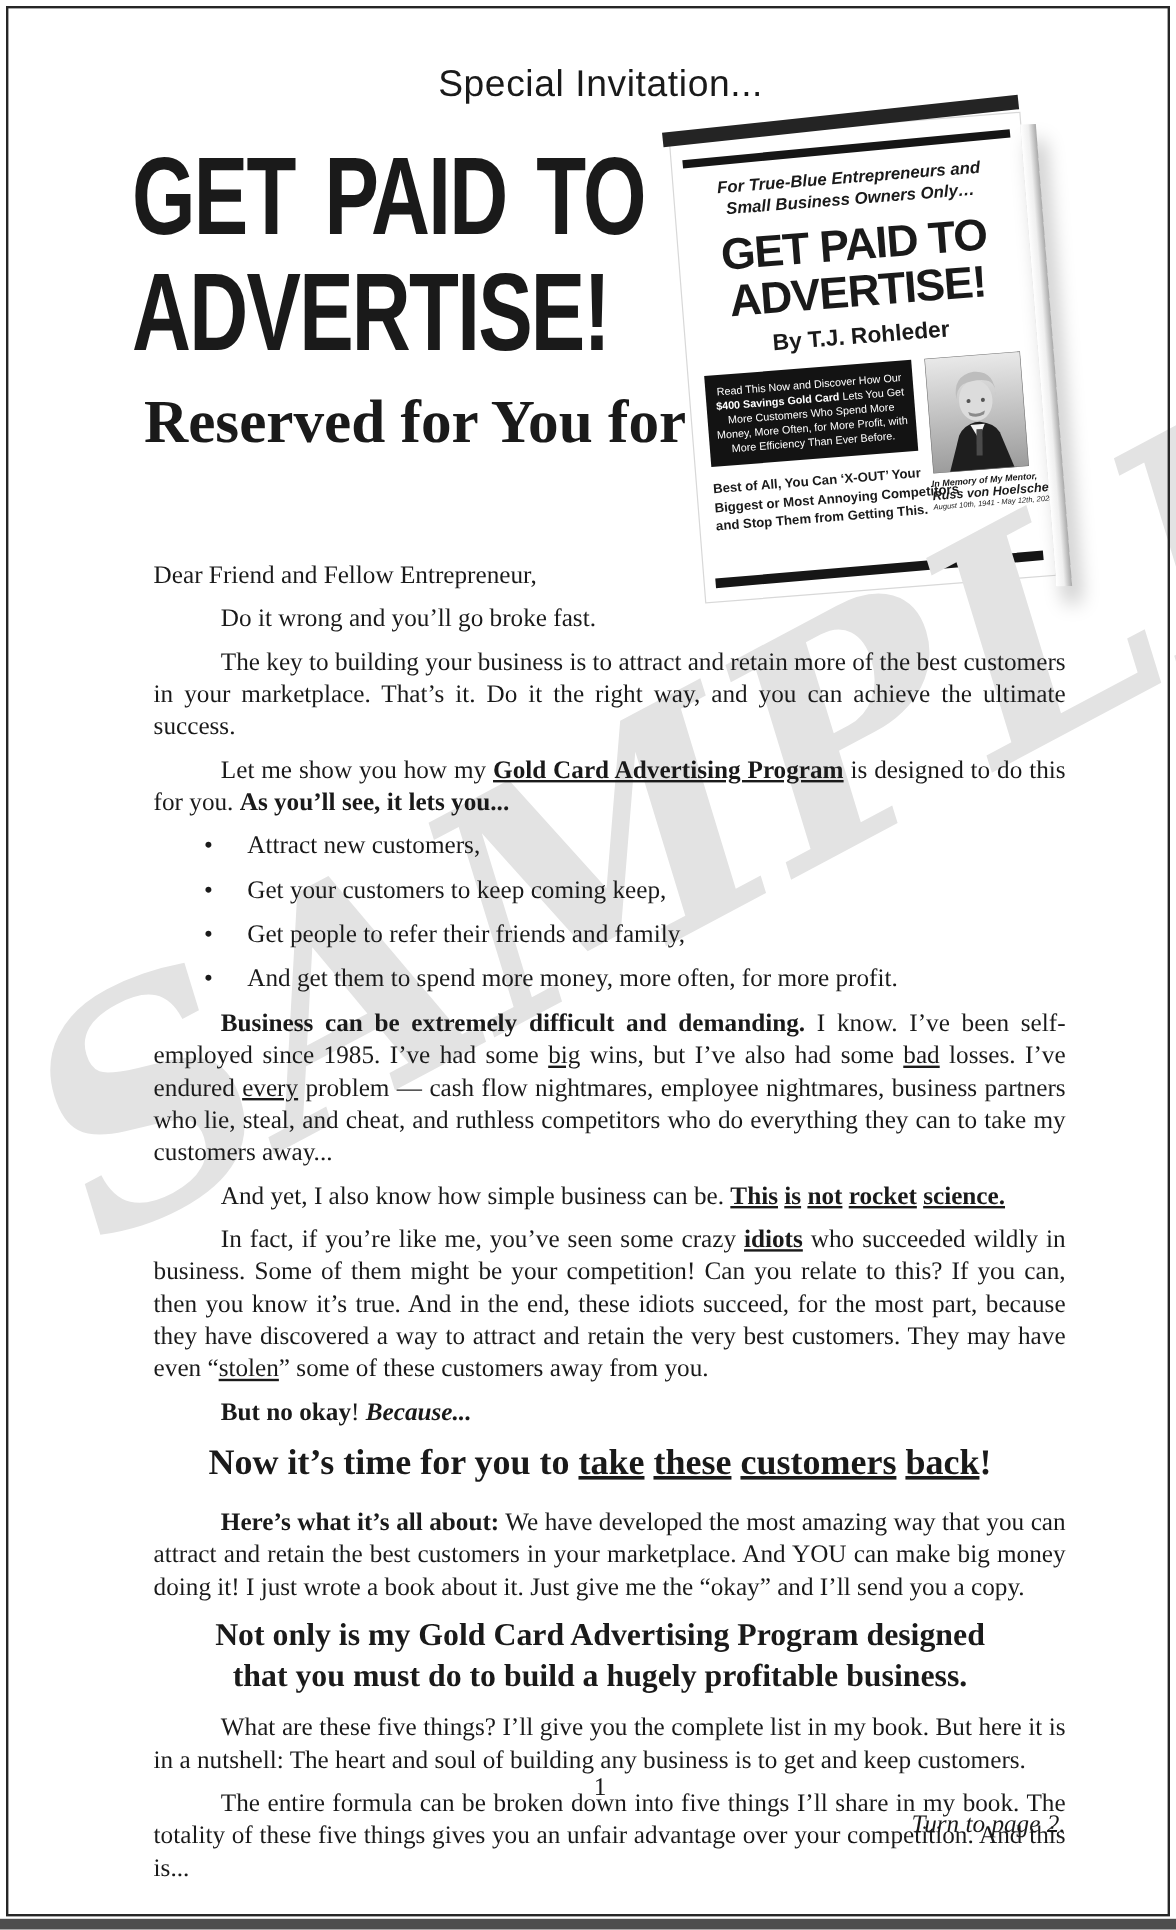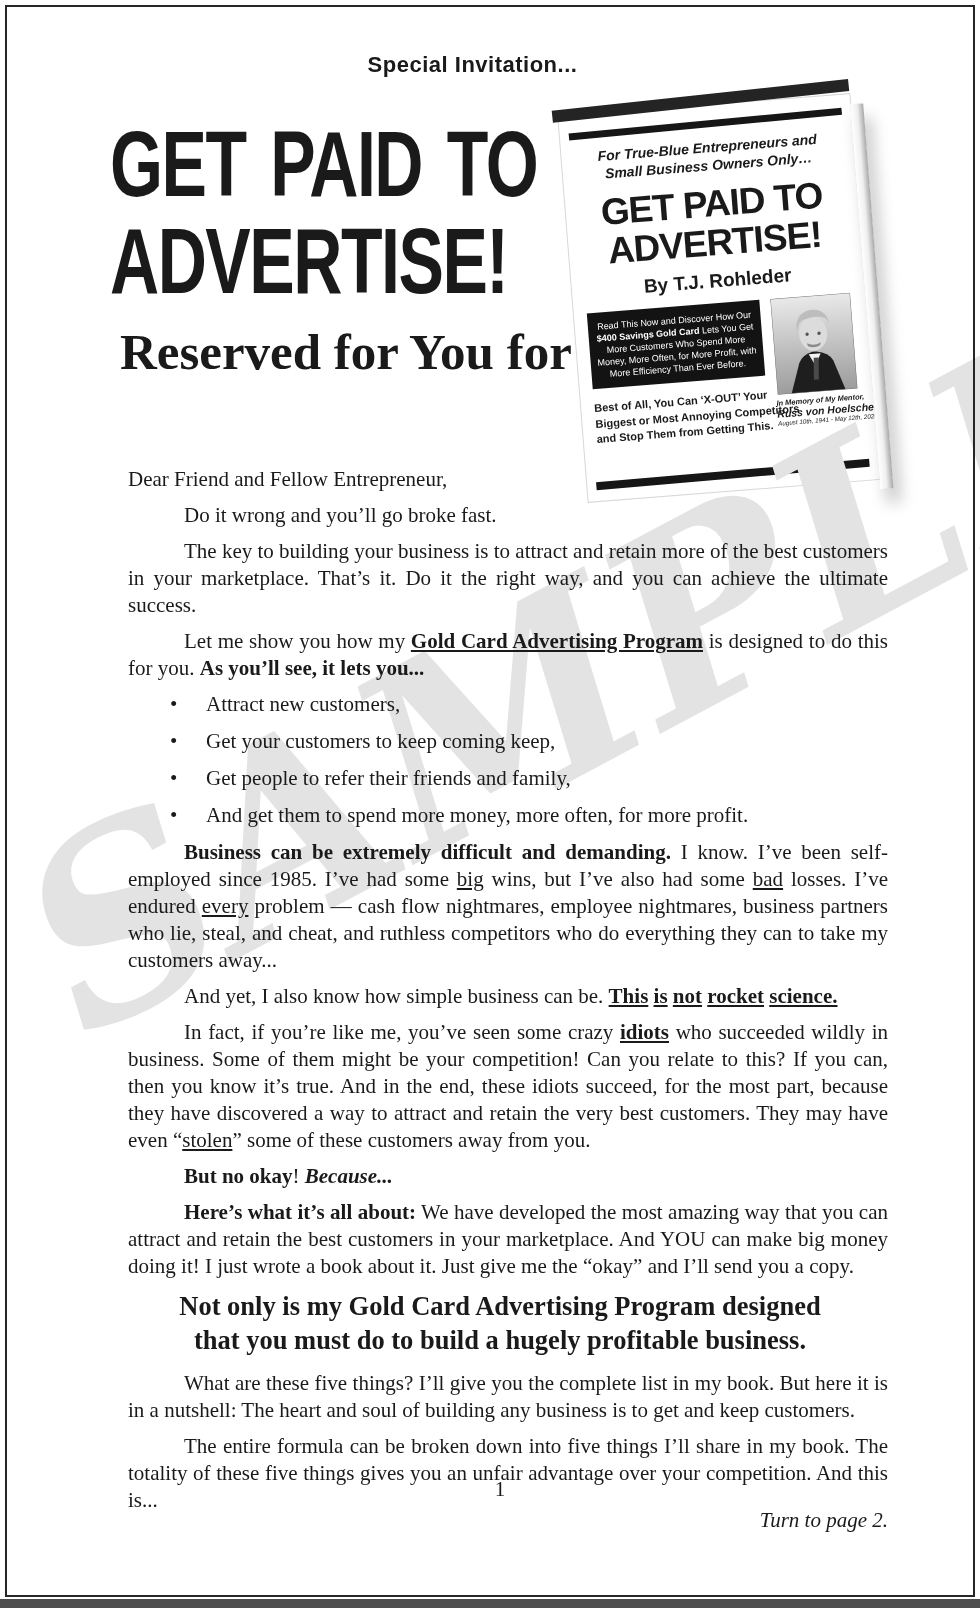--- a/index.html
+++ b/index.html
@@ -17,22 +17,22 @@
   .watermark{
     position:absolute; left:-15px; top:600px; width:1000px;
     text-align:center; white-space:nowrap;
     font-family:"DejaVu Serif", serif; font-weight:bold; font-style:italic;
     font-size:252px; line-height:252px; letter-spacing:0px;
     color:#e3e3e3; transform:rotate(-28deg); z-index:1;
   }
 
   
   .kicker{position:absolute; top:52px; left:0; width:945px; text-align:center;
-    font-family:"Liberation Sans", sans-serif; font-weight:bold; font-size:22px;
-    letter-spacing:0.5px; z-index:2;}
+    font-family:"Liberation Sans", sans-serif; font-weight:normal; font-size:31px;
+    letter-spacing:0.5px; z-index:2;padding-left:28px;}
   .headline{position:absolute; left:110px; top:116px; z-index:2;
     font-family:"Liberation Sans", sans-serif; font-weight:bold;
     font-size:92px; line-height:97px; letter-spacing:-2px; white-space:nowrap;
     transform:scaleX(0.74); transform-origin:left top;}
   .headline .hl1{word-spacing:10px;}
   .subhead{position:absolute; left:120px; top:326px; z-index:2;
     font-weight:bold; font-size:51px; line-height:52px;}
 
   
   .book{position:absolute; left:572px; top:104px; width:292px; height:386px;
@@ -185,20 +185,25 @@
       <span class="bu">This</span>
       <span class="bu">is</span>
       <span class="bu">not</span>
       <span class="bu">rocket</span>
       <span class="bu">science.</span></p>
 
     <p><span>In fact, if you’re like me, you’ve seen some crazy </span><span class="bu">idiots</span><span> who succeeded wildly in business.  Some of them might be your competition!  Can you relate to this?  If you can, then you know it’s true.  And in the end, these idiots succeed, for the most part, because they have discovered a way to attract and retain the very best customers.  They may have even “</span><span class="u">stolen</span><span>” some of these customers away from you.</span></p>
 
     <p><span class="b">But no okay</span><span>!  </span><span class="i">Because...</span></p>
 
+    <div class="h1line"><span>Now it’s time for you to</span>
+      <span class="u">take</span>
+      <span class="u">these</span>
+      <span class="u">customers</span>
+      <span class="u">back</span><span>!</span></div>
 
     <p><span class="b">Here’s what it’s all about:</span><span> We have developed the most amazing way that you can attract and retain the best customers in your marketplace.  And YOU can make big money doing it!  I just wrote a book about it.  Just give me the “okay” and I’ll send you a copy.</span></p>
 
     <div class="h2block">
       <div>Not only is my Gold Card Advertising Program designed</div>
       <div>that you must do to build a hugely profitable business.</div>
     </div>
 
     <p>What are these five things?  I’ll give you the complete list in my book.  But here it is in a nutshell: The heart and soul of building any business is to get and keep customers.</p>
 

